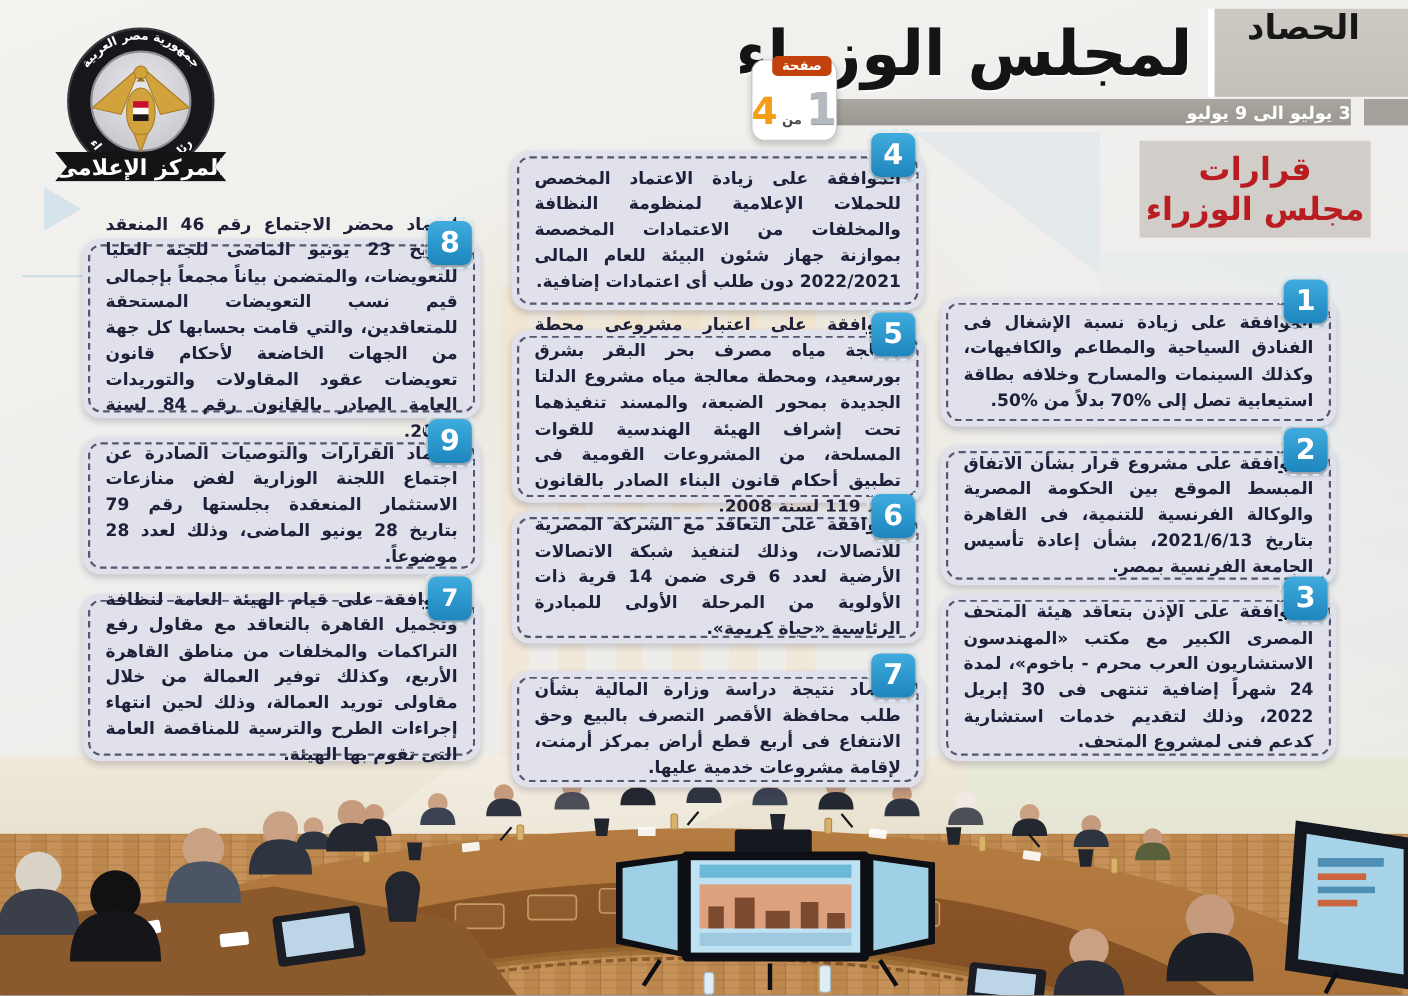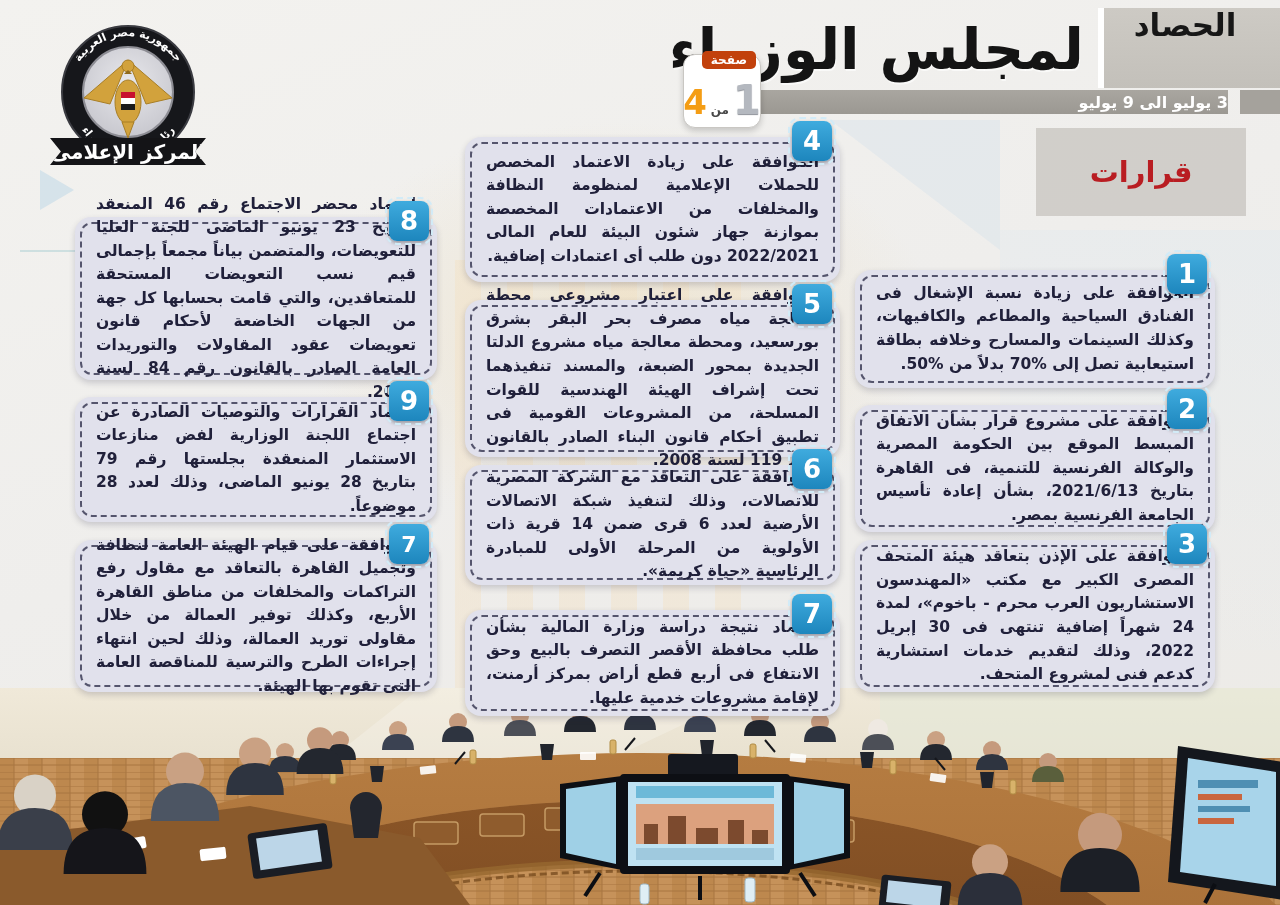--- a/index.html
+++ b/index.html
@@ -177,20 +177,21 @@
         <textPath href="#arcBot" startOffset="50%" text-anchor="middle">رئاسة مجلس الوزراء</textPath>
       </text>
     </svg>
     <div class="logo-banner">
       <span>المركز الإعلامى</span>
     </div>
   </div>
 
   <div class="section-title">
     <div>قرارات</div>
+    <div>مجلس الوزراء</div>
   </div>
 
   <div class="photo">
     <svg viewBox="0 0 1280 217" preserveAspectRatio="none">
       <defs>
         <linearGradient id="wall" x1="0" y1="0" x2="0" y2="1">
           <stop offset="0%" stop-color="#f0e9d9"></stop>
             <stop offset="100%" stop-color="#e6dfcd"></stop>
         </linearGradient>
         <linearGradient id="woodTop" x1="0" y1="0" x2="0" y2="1">

